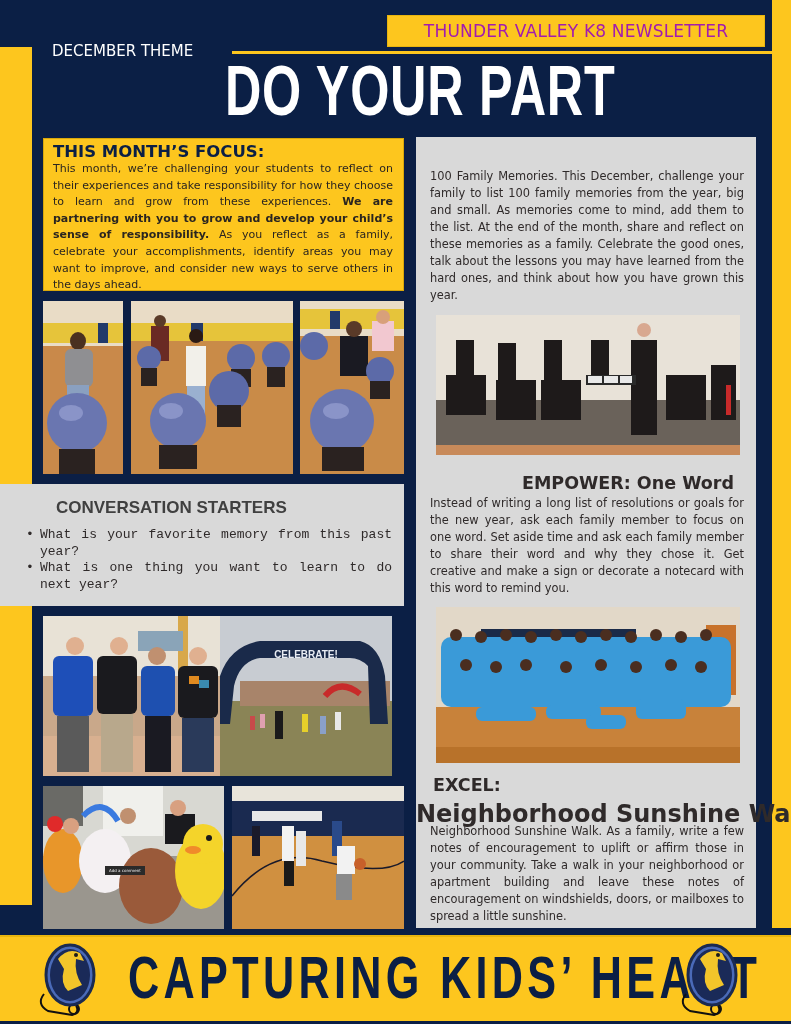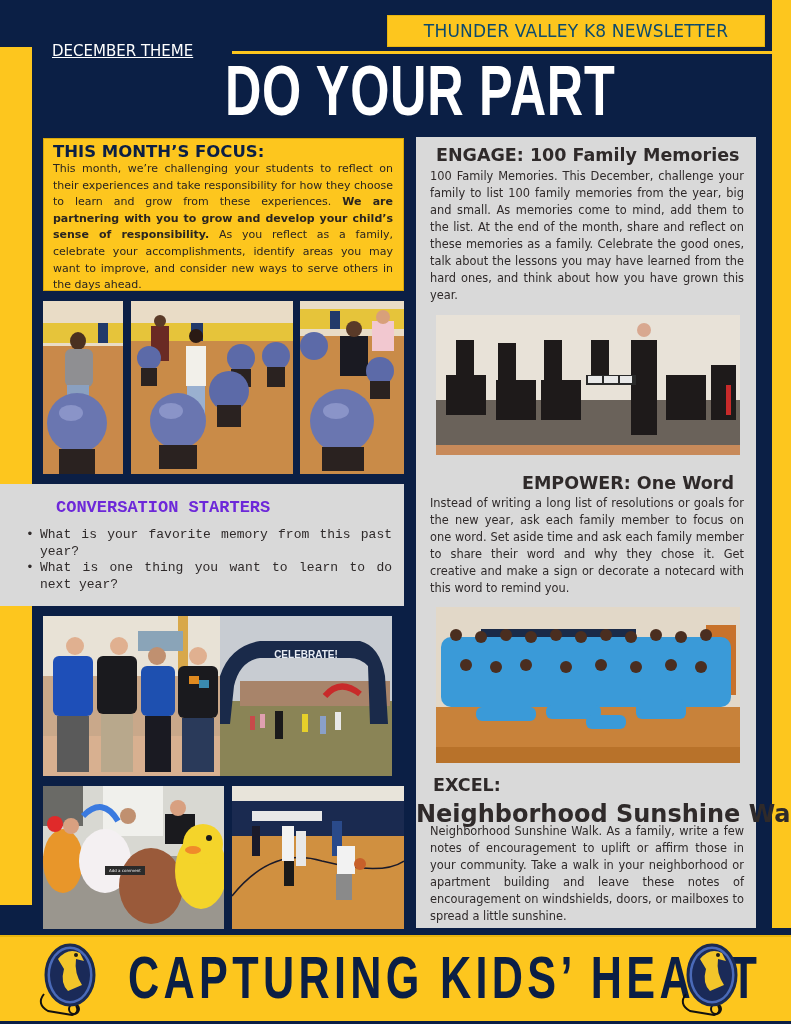--- a/index.html
+++ b/index.html
@@ -8,38 +8,38 @@
 
   .abs { position: absolute; }
 
   
   #left-strip { left: 0; top: 47px; width: 32px; height: 858px; background: #fdc61e; }
   #right-strip { left: 772px; top: 0; width: 19px; height: 928px; background: #fdc61e; }
 
   
   #newsletter-bar { left: 387px; top: 15px; width: 378px; height: 32px; background: #fdc61e; border: 1px solid #e9b50e;
     display: flex; align-items: center; justify-content: center;
-    font-family: "DejaVu Sans", sans-serif; font-size: 17px; color: #0c4a6e; letter-spacing: 0.2px; }
+    font-family: "DejaVu Sans", sans-serif; font-size: 17px; color: #a21caf; letter-spacing: 0.2px; }
   #header-line { left: 232px; top: 51px; width: 540px; height: 3px; background: #fdc61e; }
-  #theme-label { left: 52px; top: 42px; font-family: "DejaVu Sans", sans-serif; font-size: 15px; color: #fff; letter-spacing: 0; text-decoration: underline; }
+  #theme-label { left: 52px; top: 42px; font-family: "DejaVu Sans", sans-serif; font-size: 15px; color: #fff; letter-spacing: 0; }
   #main-title { left: 225px; top: 56px; width: 346px; font-family: "Liberation Sans", sans-serif; font-weight: bold;
     font-size: 70px; line-height: 70px; color: #fff; transform: scaleX(0.72); transform-origin: left top; letter-spacing: 1px; white-space: nowrap; }
 
   
   #focus-box { left: 43px; top: 138px; width: 361px; height: 153px; background: #fdc61e; border: 1px solid #d9a70a; padding: 3px 10px 7px 9px; }
   #focus-box h2 { font-family: "DejaVu Sans", sans-serif; font-weight: bold; font-size: 16.5px; line-height: 19px; color: #0b1f45; }
   #focus-box p { font-family: "DejaVu Sans", sans-serif; font-size: 11px; line-height: 16.6px; color: #2a2520; text-align: justify; }
   #focus-box b { font-weight: bold; color: #2a2520; }
 
   
   .photo { position: absolute; overflow: hidden; }
 
   
   #conv-panel { left: 0; top: 484px; width: 404px; height: 122px; background: #d9d9d9; }
-  #conv-panel h3 { position: absolute; left: 56px; top: 14px; font-family: Liberation Mono, monospace; font-weight: bold; font-size: 17px; color: #6d28d9; }
+  #conv-panel h3 { position: absolute; left: 56px; top: 14px; font-family: Liberation Sans, sans-serif; font-weight: bold; font-size: 17px; color: #404040; }
   #conv-panel ul { position: absolute; left: 26px; top: 43px; width: 366px; list-style: none; }
   #conv-panel li { position: relative; padding-left: 14px; font-family: Liberation Mono, monospace; font-size: 13px; line-height: 16.5px; color: #2f2a2a; text-align: justify; }
   #conv-panel li::before { content: "•"; position: absolute; left: 0; top: 0; }
 
   
   #right-panel { left: 416px; top: 137px; width: 340px; height: 791px; background: #d9d9d9; }
   .rp-head { position: absolute; font-family: "DejaVu Sans", sans-serif; font-weight: bold; color: #2f2a2a; white-space: nowrap; }
   .rp-body { position: absolute; left: 14px; width: 314px; font-family: "DejaVu Sans", sans-serif; font-size: 11.4px; line-height: 17px; color: #2f2a2a; text-align: justify; }
 
   
@@ -206,21 +206,20 @@
     <rect x="64" y="45" width="10" height="35" fill="#e8e8e8"></rect>
     <rect x="100" y="35" width="10" height="35" fill="#2a4a8a"></rect>
     <rect x="105" y="60" width="18" height="28" fill="#f2f2f2"></rect>
     <rect x="104" y="88" width="16" height="26" fill="#8a8a8a"></rect>
     <circle cx="128" cy="78" r="6" fill="#c8602a"></circle>
     <rect x="20" y="40" width="8" height="30" fill="#1a1a2a"></rect>
   </svg>
 </div>
 
 <div id="right-panel" class="abs">
-  <div class="rp-head" style="left:20px;top:8px;font-size:17.5px;">ENGAGE: 100 Family Memories</div>
   <div class="rp-body" style="top:31px;">100 Family Memories. This December, challenge your family to list 100 family memories from the year, big and small. As memories come to mind, add them to the list. At the end of the month, share and reflect on these memories as a family. Celebrate the good ones, talk about the lessons you may have learned from the hard ones, and think about how you have grown this year.</div>
 
   <div class="photo" style="left:20px;top:178px;width:304px;height:140px;" title="Student orchestra performing with conductor">
     <svg width="304" height="140" viewBox="0 0 304 140">
       <rect width="304" height="140" fill="#6a625a"></rect>
       <rect width="304" height="85" fill="#e8e2d8"></rect>
       <rect y="130" width="304" height="10" fill="#c88a5a"></rect>
       <g fill="#1e1a1a">
         <rect x="20" y="25" width="18" height="45"></rect>
         <rect x="62" y="28" width="18" height="45"></rect>

